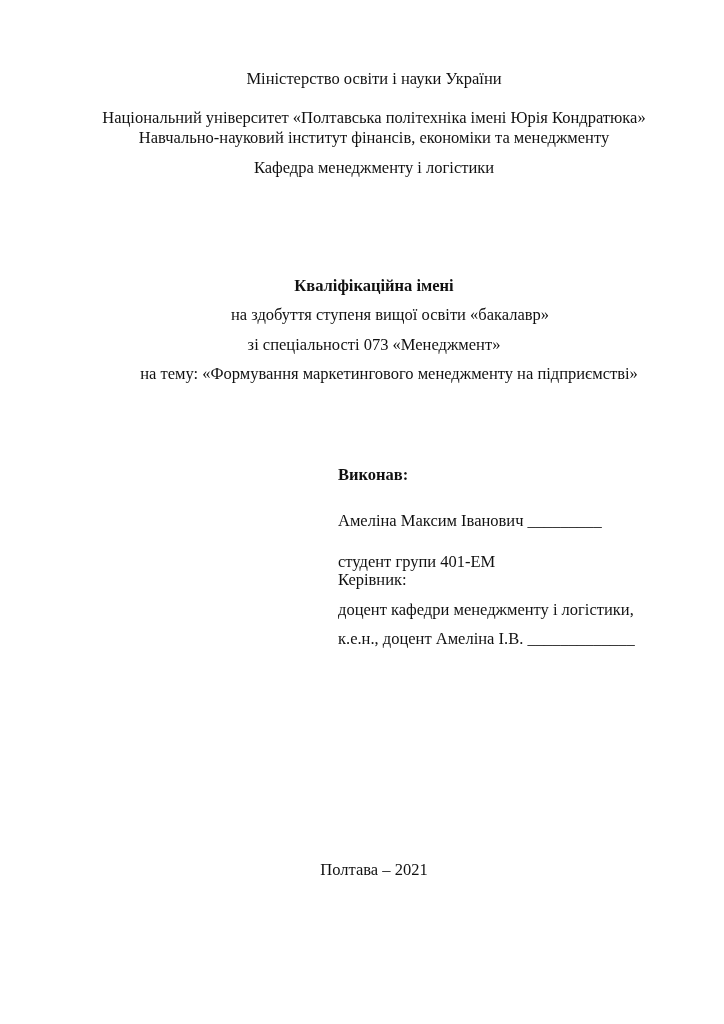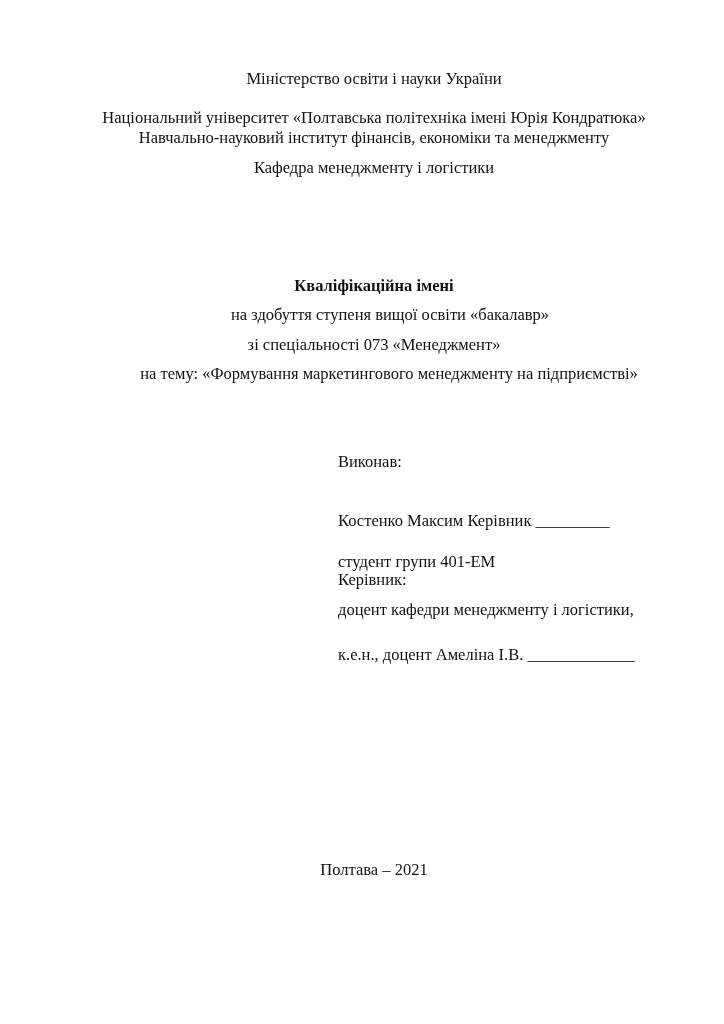--- a/index.html
+++ b/index.html
@@ -39,22 +39,22 @@
   <div class="center-line" style="top:69px;">Міністерство освіти і науки України</div>
   <div class="center-line" style="top:99px;margin-top:9px;">Національний університет «Полтавська політехніка імені Юрія Кондратюка»</div>
   <div class="center-line" style="top:128px;text-align:center;">Навчально-науковий інститут фінансів, економіки та менеджменту</div>
   <div class="center-line" style="top:158px;">Кафедра менеджменту і логістики</div>
 
   <div class="center-line bold" style="top:276px;">Кваліфікаційна імені</div>
   <div class="center-line" style="top:305px;margin-left:16px;">на здобуття ступеня вищої освіти «бакалавр»</div>
   <div class="center-line" style="top:335px;">зі спеціальності 073 «Менеджмент»</div>
   <div class="center-line" style="top:364px;margin-left:15px;">на тему: «Формування маркетингового менеджменту на підприємстві»</div>
 
-  <div class="right-line" style="top:452px;">Виконав:</div>
+  <div class="right-line" style="top:465px;font-weight:bold;">Виконав:</div>
   <div class="right-line" style="top:504px;margin-top:48px;">студент групи 401-ЕМ</div>
-  <div class="right-line" style="top:511px;">Костенко Максим Керівник _________</div>
+  <div class="right-line" style="top:511px;">Амеліна Максим Іванович _________</div>
 
   <div class="right-line" style="top:570px;">Керівник:</div>
   <div class="right-line" style="top:600px;text-align:center;">доцент кафедри менеджменту і логістики,</div>
-  <div class="right-line" style="top:629px;margin-top:16px;">к.е.н., доцент Амеліна І.В. _____________</div>
+  <div class="right-line" style="top:629px;">к.е.н., доцент Амеліна І.В. _____________</div>
 
   <div class="center-line" style="top:860px;">Полтава – 2021</div>
 </div>
 
 </body></html>

